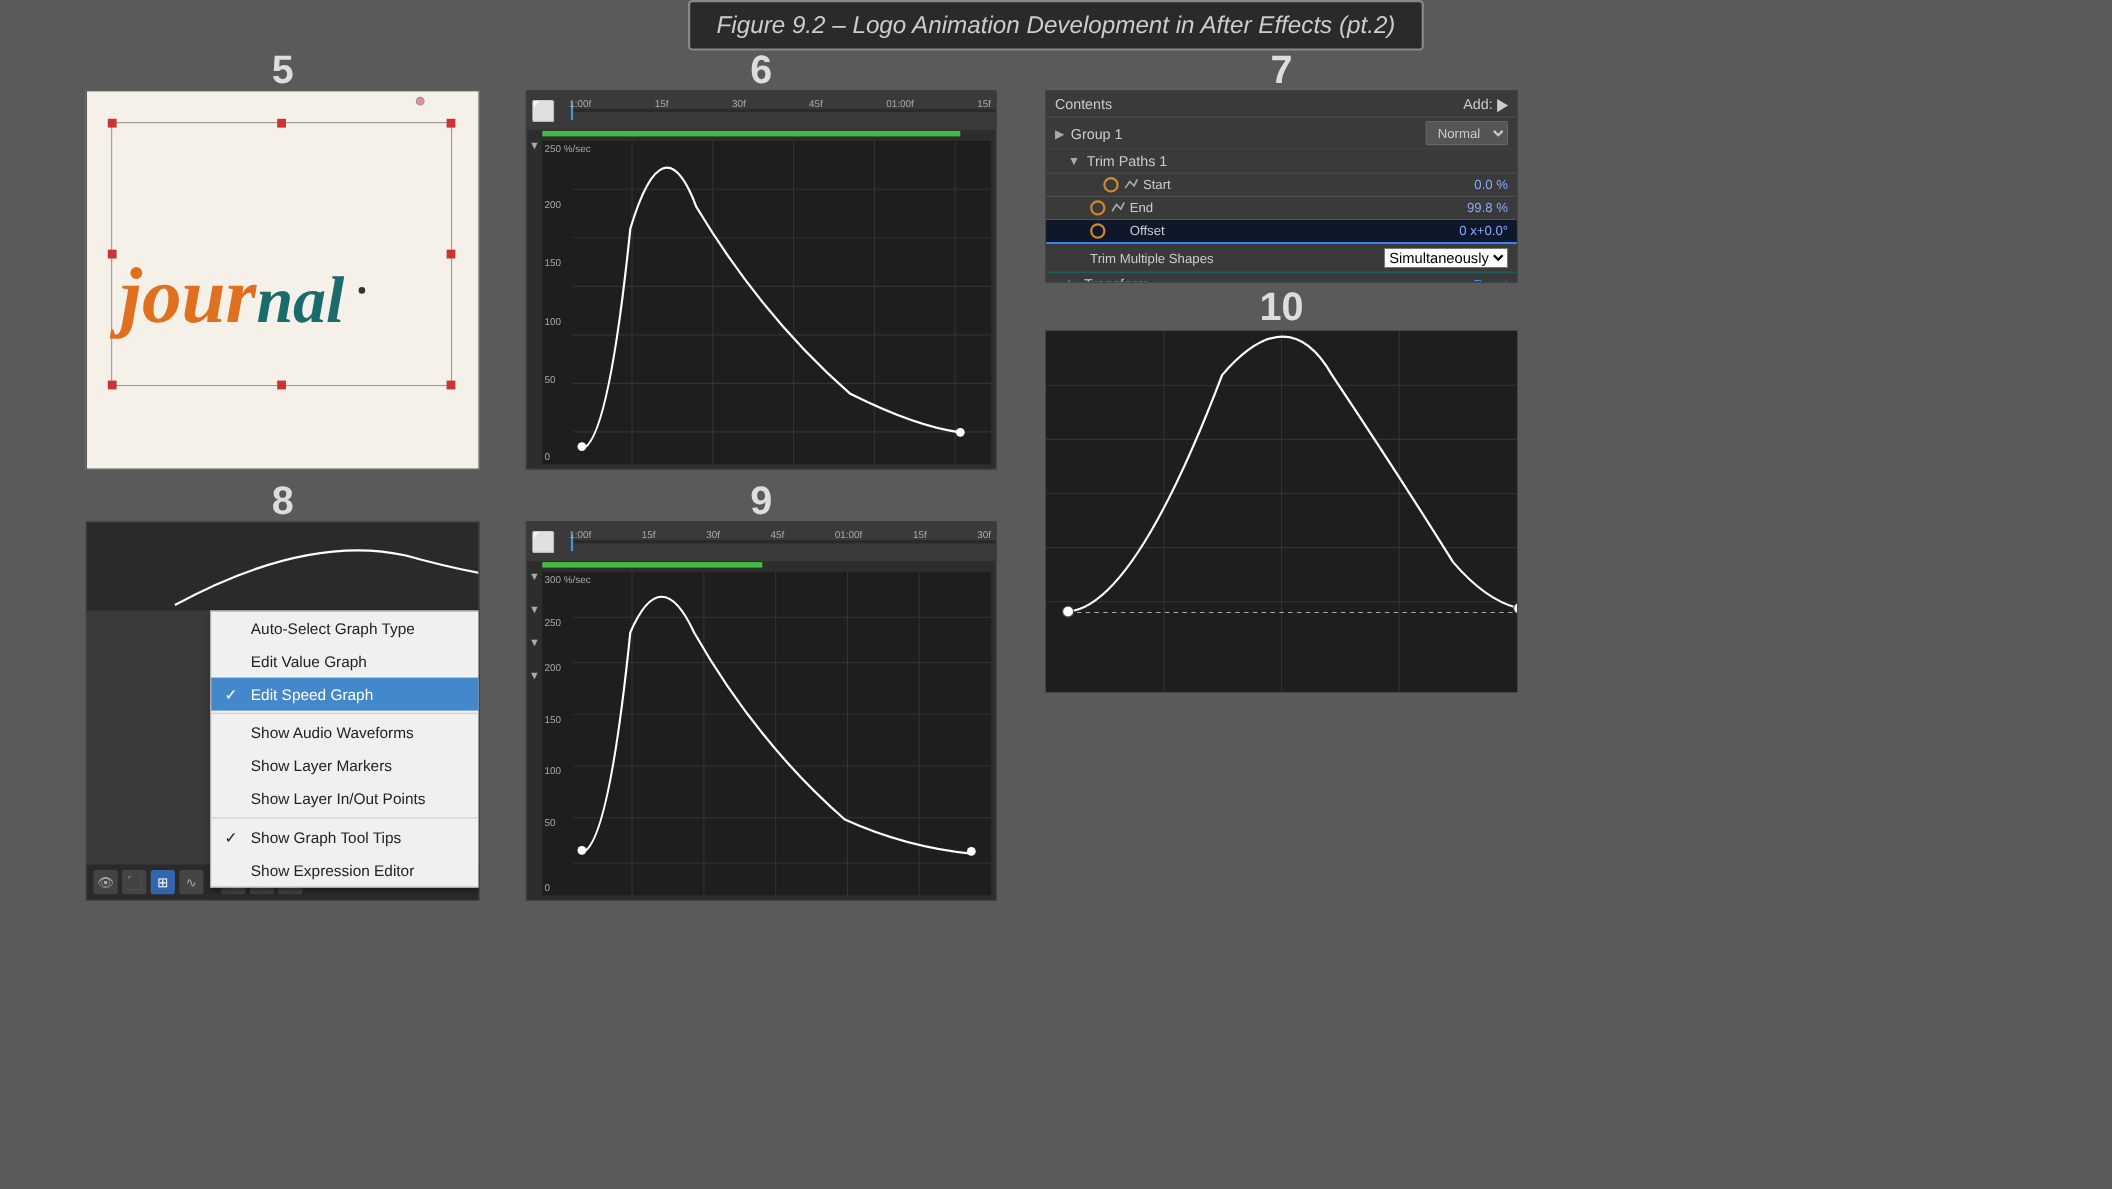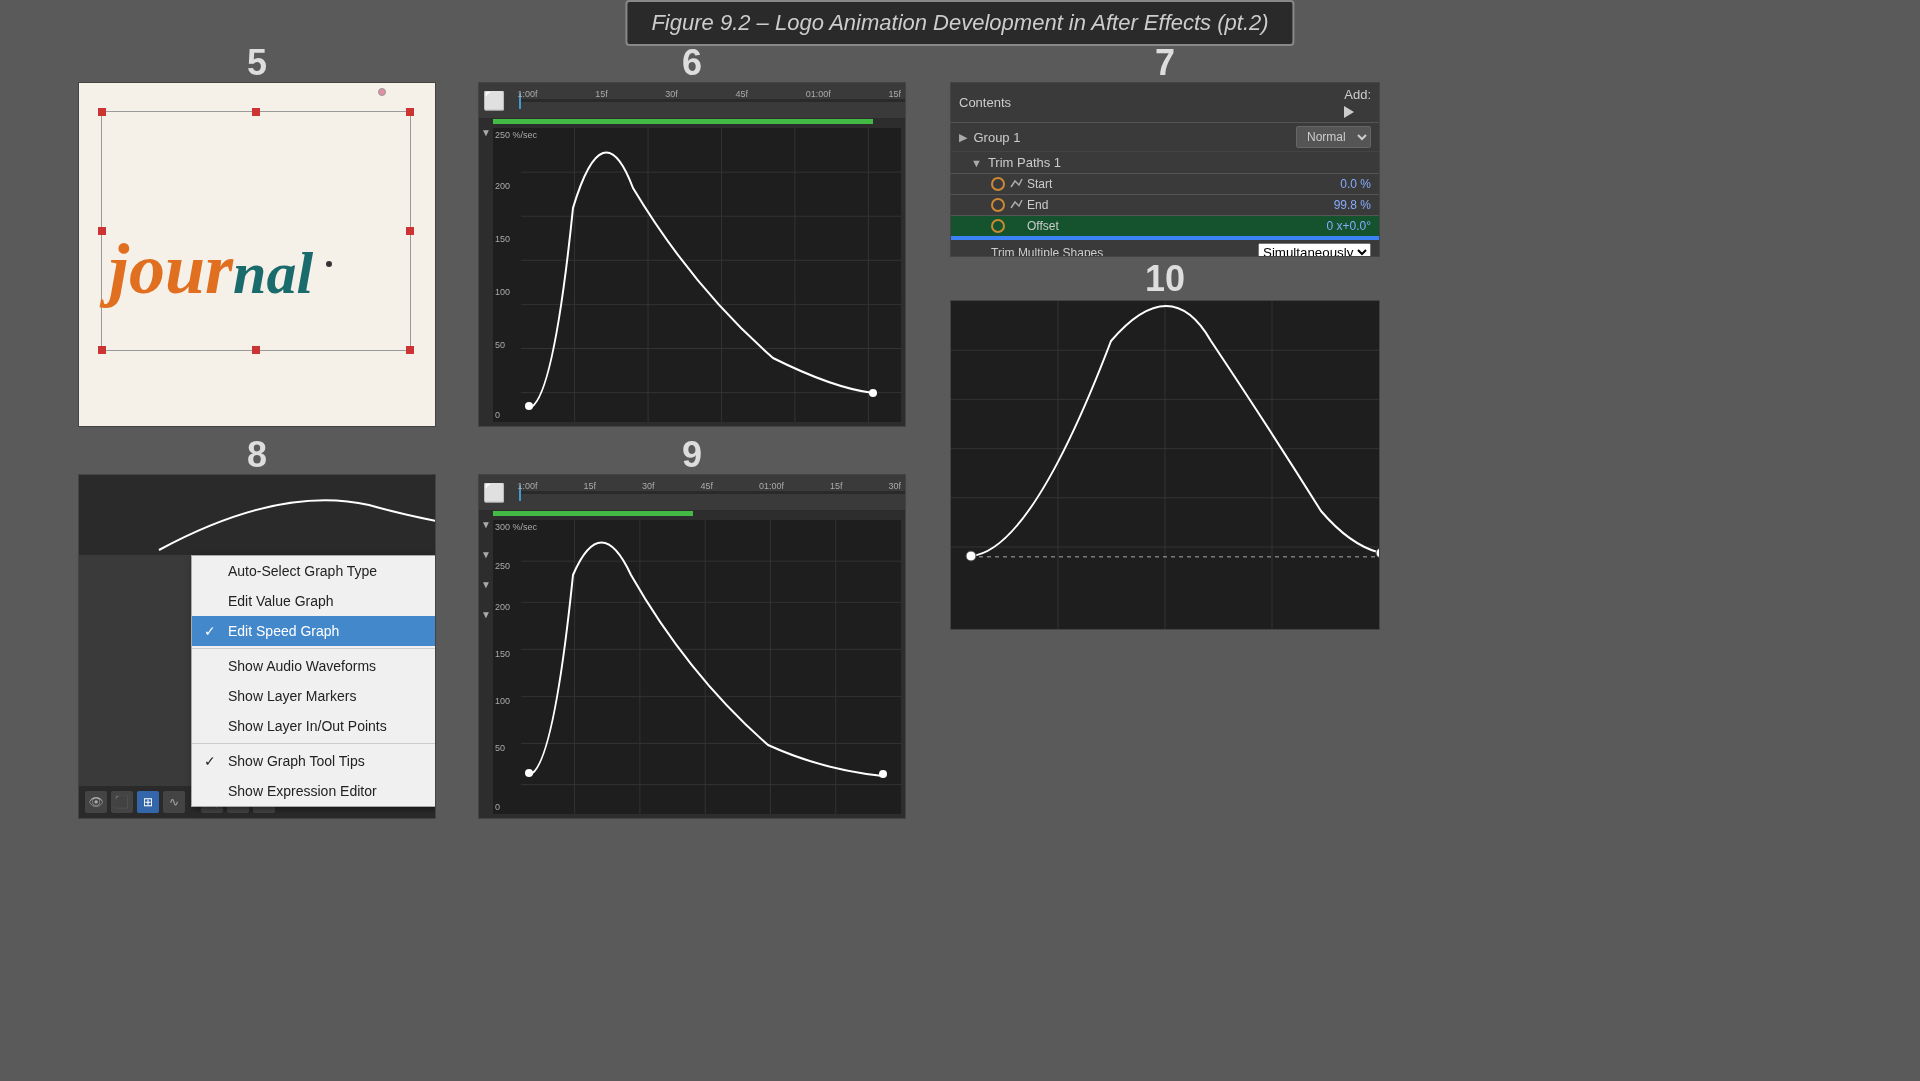--- a/index.html
+++ b/index.html
@@ -384,60 +384,60 @@
       <circle cx="380" cy="265" r="4" fill="white"></circle>
     </svg>
   </div>
 </div>
 
 <div class="section-num" style="top:42px; left:950px; width:430px;">7</div>
 
 <div class="panel panel-7">
   <div class="contents-header">
     <span style="color:#ccc; font-size:13px;">Contents</span>
-    <div style="display:flex; align-items:flex-start; gap:4px;flex-direction:column;">
+    <div style="display:flex; align-items:flex-end; gap:4px;">
       <span style="color:#ccc; font-size:13px;">Add:</span>
       <div class="add-triangle"></div>
     </div>
   </div>
 
   <div class="prop-row" style="padding:3px 8px; background:#3a3a3a;">
     <span class="expand-arrow">▶</span>
     <span style="color:#ccc; font-size:13px; flex:1;">Group 1</span>
     <select class="dropdown">
       <option>Normal</option>
       <option>Add</option>
       <option>Multiply</option>
     </select>
   </div>
 
   <div style="padding:3px 8px 3px 20px; background:#3a3a3a; border-bottom:1px solid #555; display:flex; align-items:center;">
     <span class="expand-arrow">▼</span>
     <span style="color:#ccc; font-size:13px;">Trim Paths 1</span>
   </div>
 
-  <div style="padding:3px 8px 3px 40px; background:#3a3a3a; border-bottom:1px solid #555; display:flex; align-items:center;">
+  <div style="padding:3px 8px 3px 52px; background:#3a3a3a; border-bottom:1px solid #555; display:flex; align-items:center;">
     <span class="icon-circle"></span>
     <svg width="14" height="14" style="margin-right:4px;">
       <polyline points="2,10 6,4 10,8 13,2" fill="none" stroke="#aaa" stroke-width="1.5"></polyline>
     </svg>
     <span style="color:#ccc; font-size:12px; flex:1;">Start</span>
     <span style="color:#88aaff; font-size:12px;">0.0 %</span>
   </div>
 
   <div style="padding:3px 8px 3px 40px; background:#3a3a3a; border-bottom:1px solid #555; display:flex; align-items:flex-start;">
     <span class="icon-circle"></span>
     <svg width="14" height="14" style="margin-right:4px;">
       <polyline points="2,10 6,4 10,8 13,2" fill="none" stroke="#aaa" stroke-width="1.5"></polyline>
     </svg>
     <span style="color:#ccc; font-size:12px; flex:1;">End</span>
     <span style="color:#88aaff; font-size:12px;">99.8 %</span>
   </div>
 
-  <div style="padding:3px 8px 3px 40px; background:#14532d; border-bottom:4px solid #3b82f6; display:flex; ">
+  <div style="padding:3px 8px 3px 40px; background:#0f172a; border-bottom:2px solid #3b82f6; display:flex; ">
     <span class="icon-circle"></span>
     <span style="color:#ccc; font-size:12px; flex:1; margin-left:18px;">Offset</span>
     <span style="color:#88aaff; font-size:12px;">0 x+0.0°</span>
   </div>
 
   <div style="padding:3px 8px 3px 40px; background:#3a3a3a; border-bottom:1px solid #0f766e; display:flex; align-items:center;gap:31px;">
     <span style="color:#ccc; font-size:12px; flex:1;">Trim Multiple Shapes</span>
     <select class="dropdown">
       <option>Simultaneously</option>
       <option>Individually</option>

